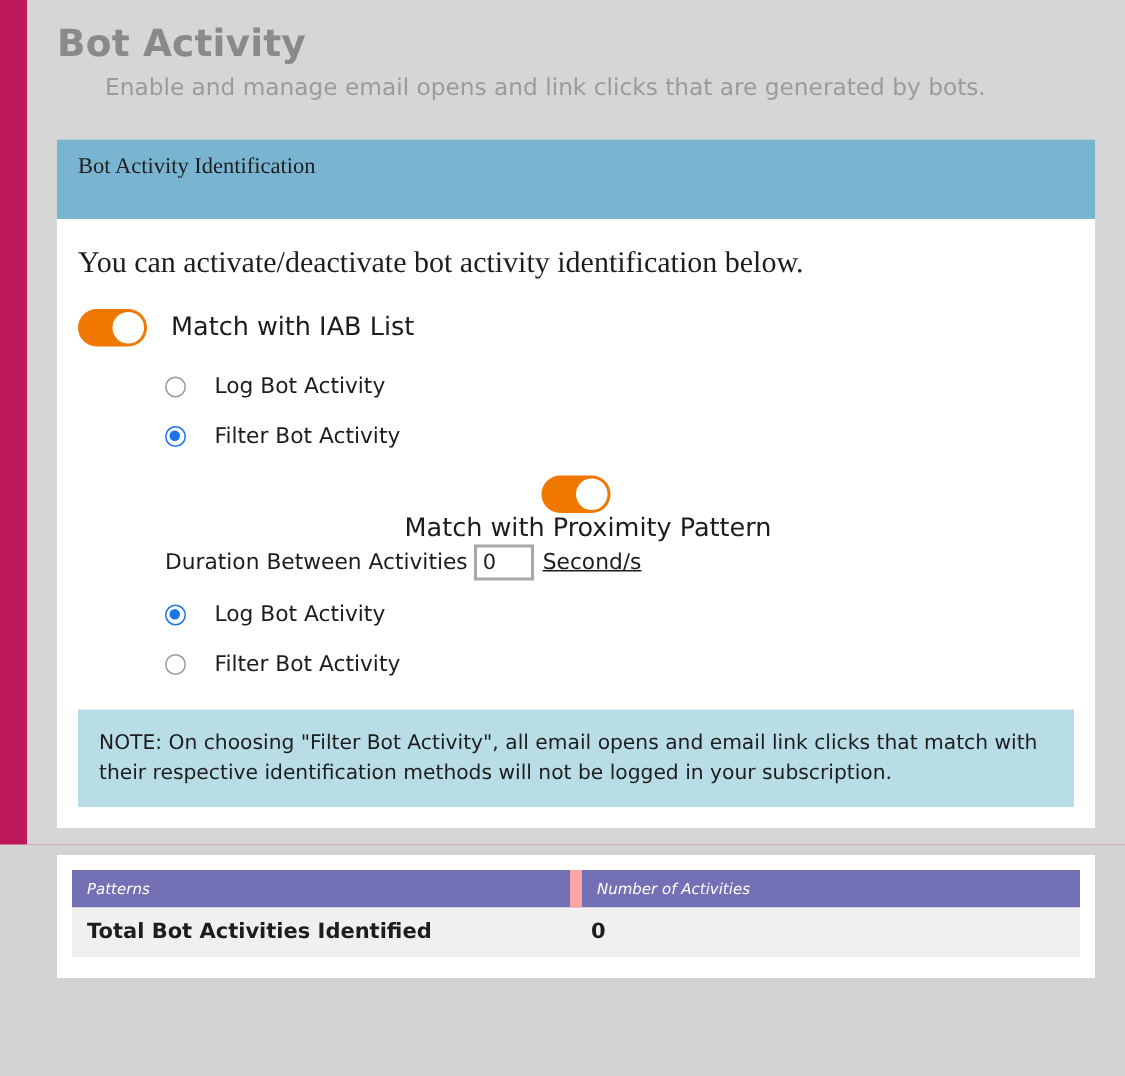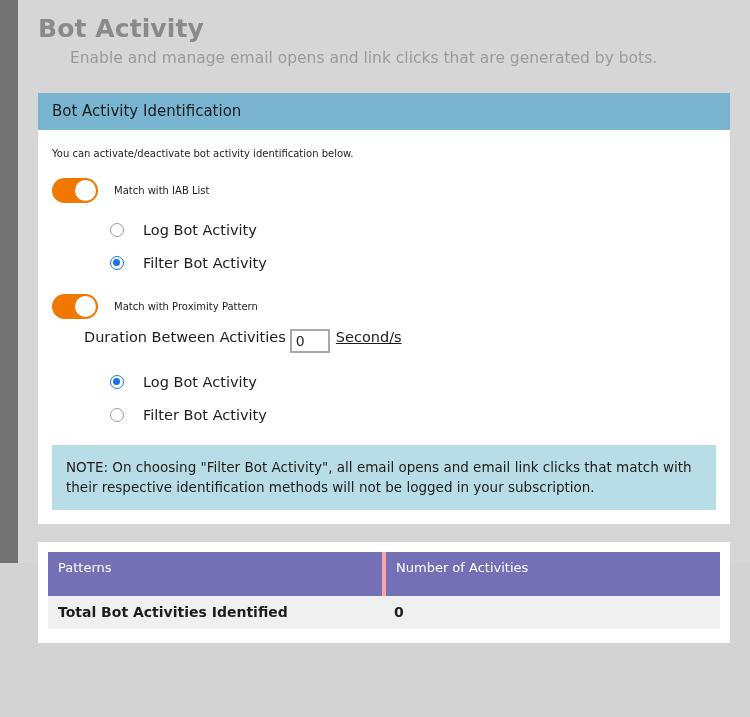--- a/index.html
+++ b/index.html
@@ -12,21 +12,21 @@
     background: #d3d3d3;
     font-family: "DejaVu Sans", "Liberation Sans", sans-serif;
     overflow: hidden;
   }
 
   
   .page {
     position: relative;
     width: 750px;
     height: 563px;
-    background: #737373;
+    background: #be185d;
   }
   .content-pane {
     position: absolute;
     left: 18px;
     top: 0;
     width: 732px;
     bottom: 0;
     background: #d6d6d6;
   }
 
@@ -56,31 +56,33 @@
   }
   .card-top-gap { height: 24px; }
   .card-gap { height: 18px; }
 
   .card-header {
     background: #79b5d1;
     color: #1d1d1d;
     font-size: 15px;
     height: 37px;
     line-height: 37px;
-    padding: 0 0 0 14px;
+    padding: 0 0 16px 14px;
+    font-family: Liberation Serif, serif;
   }
   .card-body {
     padding: 14px 14px 14px 14px;
   }
 
   
   .intro-text {
-    font-size: 10px;
+    font-size: 20px;
     color: #1d1d1d;
     margin: 4px 0 14px 0;
+    font-family: Liberation Serif, serif;
   }
 
   
   .toggle-row {
     display: flex;
     align-items: center;
     margin: 0 0 6px 0;
     height: 34px;
   }
   .toggle {
@@ -95,21 +97,21 @@
   .toggle .knob {
     position: absolute;
     top: 2px;
     left: 23px;
     width: 21px;
     height: 21px;
     border-radius: 50%;
     background: #ffffff;
   }
   .toggle-label {
-    font-size: 10px;
+    font-size: 17px;
     color: #1d1d1d;
     margin-left: 16px;
   }
 
   
   .radio-row {
     display: flex;
     align-items: center;
     height: 33px;
     margin-left: 58px;
@@ -140,23 +142,23 @@
   }
   .radio-label {
     font-size: 14.5px;
     color: #1d1d1d;
     margin-left: 19px;
   }
 
   
   .duration-row {
     display: flex;
-    align-items: flex-start;
+    align-items: center;
     height: 36px;
-    margin-left: 32px;
+    margin-left: 58px;
   }
   .duration-label {
     font-size: 14.5px;
     color: #1d1d1d;
   }
   .duration-input {
     width: 40px;
     height: 24px;
     border: 2px solid #a8a8a8;
     background: #ffffff;
@@ -191,26 +193,27 @@
   }
   table.bot-table {
     width: 100%;
     border-collapse: collapse;
     table-layout: fixed;
   }
   table.bot-table th {
     background: #7370b5;
     color: #ffffff;
     font-weight: normal;
-    font-size: 13px;
+    font-size: 10px;
     text-align: left;
-    padding: 8px 0 21px 10px;
+    padding: 8px 0 6px 10px;
+    font-style: italic;
   }
   table.bot-table th.col-count {
-    border-left: 4px solid #fca5a5;
+    border-left: 8px solid #fca5a5;
   }
   table.bot-table td {
     font-size: 14px;
     color: #1d1d1d;
     padding: 8px 0 9px 10px;
   }
   table.bot-table tr.row-odd td { background: #f0f0f0; }
   table.bot-table tr.row-even td { background: #e0e0e0; }
   table.bot-table tr.row-total td {
     background: #f0f0f0;
@@ -247,21 +250,21 @@
         <div class="radio-row">
           <div class="radio"></div>
           <div class="radio-label">Log Bot Activity</div>
         </div>
 
         <div class="radio-row">
           <div class="radio checked"></div>
           <div class="radio-label">Filter Bot Activity</div>
         </div>
 
-        <div class="toggle-row" style="margin-top:10px;">
+        <div class="toggle-row" style="margin-top:10px;flex-direction:column;">
           <div class="toggle">
             <div class="knob"></div>
           </div>
           <div class="toggle-label">Match with Proximity Pattern</div>
         </div>
 
         <div class="duration-row">
           <span class="duration-label">Duration Between Activities</span>
           <input class="duration-input" type="text" value="0" style="">
           <span class="duration-unit">Second/s</span>

